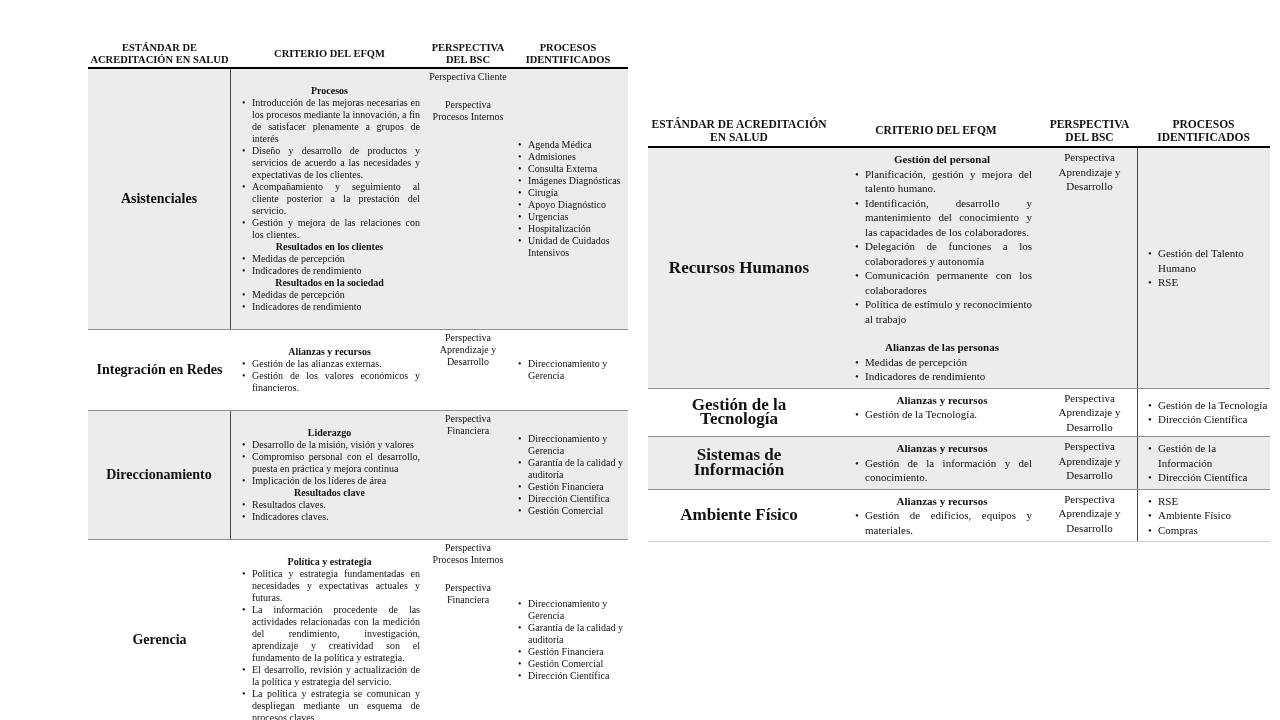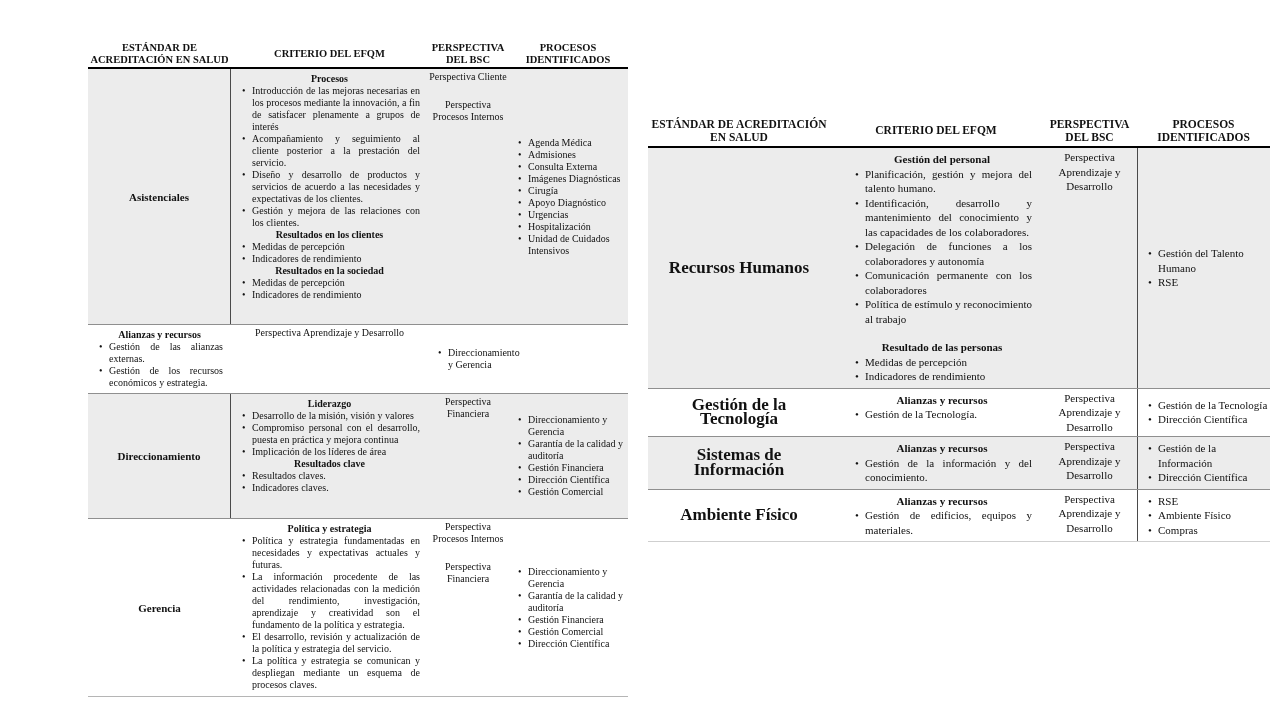--- a/index.html
+++ b/index.html
@@ -20,25 +20,25 @@
   .tbl-left  .th { font-size:10.5px; line-height:11.5px; min-height:26px; }
   .tbl-right .th { font-size:11.5px; line-height:13px;   min-height:31px; }
 
   .row { display:grid; grid-template-columns:var(--cols); box-sizing:border-box; }
   .row + .row { border-top:1px solid #8f8f8f; }
   .row.shaded { background:#ececec; }
 
   .cell { box-sizing:border-box; }
   .cell-estandar { display:flex; align-items:center; justify-content:center;
                    text-align:center; font-weight:bold; padding:2px 6px; }
-  .tbl-left  .cell-estandar { font-size:11px; }
+  .tbl-left  .cell-estandar { font-size:14px; }
   .tbl-right .cell-estandar { font-size:17px; }
   .tbl-left  .row.shaded .cell-estandar { border-right:1px solid #4a4a4a; }
 
-  .cell-criterio { padding:4px 8px; }
+  .cell-criterio { padding:16px 8px; }
   .tbl-right .cell-criterio { padding:4px 10px 4px 22px; }
   .tbl-right .section + .section { margin-top:14px; }
   .sec-heading { text-align:center; font-weight:bold; }
 
   .bullet { position:relative; padding-left:13px; text-align:justify; }
   .bullet::before { content:"\2022"; position:absolute; left:3px; }
 
   .cell-persp { display:flex; flex-direction:column; justify-content:flex-start;
                 align-items:center; text-align:center; padding:2px 1px; }
   .tbl-left  .persp + .persp { margin-top:16px; }
@@ -57,22 +57,22 @@
       <div class="th">CRITERIO DEL EFQM</div>
       <div class="th">PERSPECTIVA DEL BSC</div>
       <div class="th">PROCESOS IDENTIFICADOS</div>
     </div>
 <div class="row shaded" style="min-height: 255px;">
       <div class="cell cell-estandar">Asistenciales</div>
       <div class="cell cell-criterio">
         <div class="section">
           <div class="sec-heading">Procesos</div>
           <div class="bullet">Introducción de las mejoras necesarias en los procesos mediante la innovación, a fin de satisfacer plenamente a grupos de interés</div>
+          <div class="bullet">Diseño y desarrollo de productos y servicios de acuerdo a las necesidades y expectativas de los clientes.</div>
           <div class="bullet">Acompañamiento y seguimiento al cliente posterior a la prestación del servicio.</div>
-          <div class="bullet">Diseño y desarrollo de productos y servicios de acuerdo a las necesidades y expectativas de los clientes.</div>
           <div class="bullet">Gestión y mejora de las relaciones con los clientes.</div>
         </div>
         <div class="section">
           <div class="sec-heading">Resultados en los clientes</div>
           <div class="bullet">Medidas de percepción</div>
           <div class="bullet">Indicadores de rendimiento</div>
         </div>
         <div class="section">
           <div class="sec-heading">Resultados en la sociedad</div>
           <div class="bullet">Medidas de percepción</div>
@@ -89,25 +89,26 @@
         <div class="bullet proc">Consulta Externa</div>
         <div class="bullet proc">Imágenes Diagnósticas</div>
         <div class="bullet proc">Cirugía</div>
         <div class="bullet proc">Apoyo Diagnóstico</div>
         <div class="bullet proc">Urgencias</div>
         <div class="bullet proc">Hospitalización</div>
         <div class="bullet proc">Unidad de Cuidados Intensivos</div>
       </div>
     </div>
     <div class="row" style="min-height: 57px;">
+      <div class="cell cell-estandar">Integración en Redes</div>
       <div class="cell cell-criterio">
         <div class="section">
           <div class="sec-heading">Alianzas y recursos</div>
           <div class="bullet">Gestión de las alianzas externas.</div>
-          <div class="bullet">Gestión de los recursos económicos y estrategia.</div>
+          <div class="bullet">Gestión de los valores económicos y financieros.</div>
         </div>
       </div>
       <div class="cell cell-persp">
         <div class="persp">Perspectiva Aprendizaje y Desarrollo</div>
       </div>
       <div class="cell cell-proc">
         <div class="bullet proc">Direccionamiento y Gerencia</div>
       </div>
     </div>
     <div class="row shaded" style="min-height: 125px;">
@@ -173,21 +174,21 @@
       <div class="cell cell-criterio">
         <div class="section">
           <div class="sec-heading">Gestión del personal</div>
           <div class="bullet">Planificación, gestión y mejora del talento humano.</div>
           <div class="bullet">Identificación, desarrollo y mantenimiento del conocimiento y las capacidades de los colaboradores.</div>
           <div class="bullet">Delegación de funciones a los colaboradores y autonomía</div>
           <div class="bullet">Comunicación permanente con los colaboradores</div>
           <div class="bullet">Política de estímulo y reconocimiento al trabajo</div>
         </div>
         <div class="section">
-          <div class="sec-heading">Resultado de las personas</div>
+          <div class="sec-heading">Alianzas de las personas</div>
           <div class="bullet">Medidas de percepción</div>
           <div class="bullet">Indicadores de rendimiento</div>
         </div>
       </div>
       <div class="cell cell-persp">
         <div class="persp">Perspectiva Aprendizaje y Desarrollo</div>
       </div>
       <div class="cell cell-proc">
         <div class="bullet proc">Gestión del Talento Humano</div>
         <div class="bullet proc">RSE</div>

